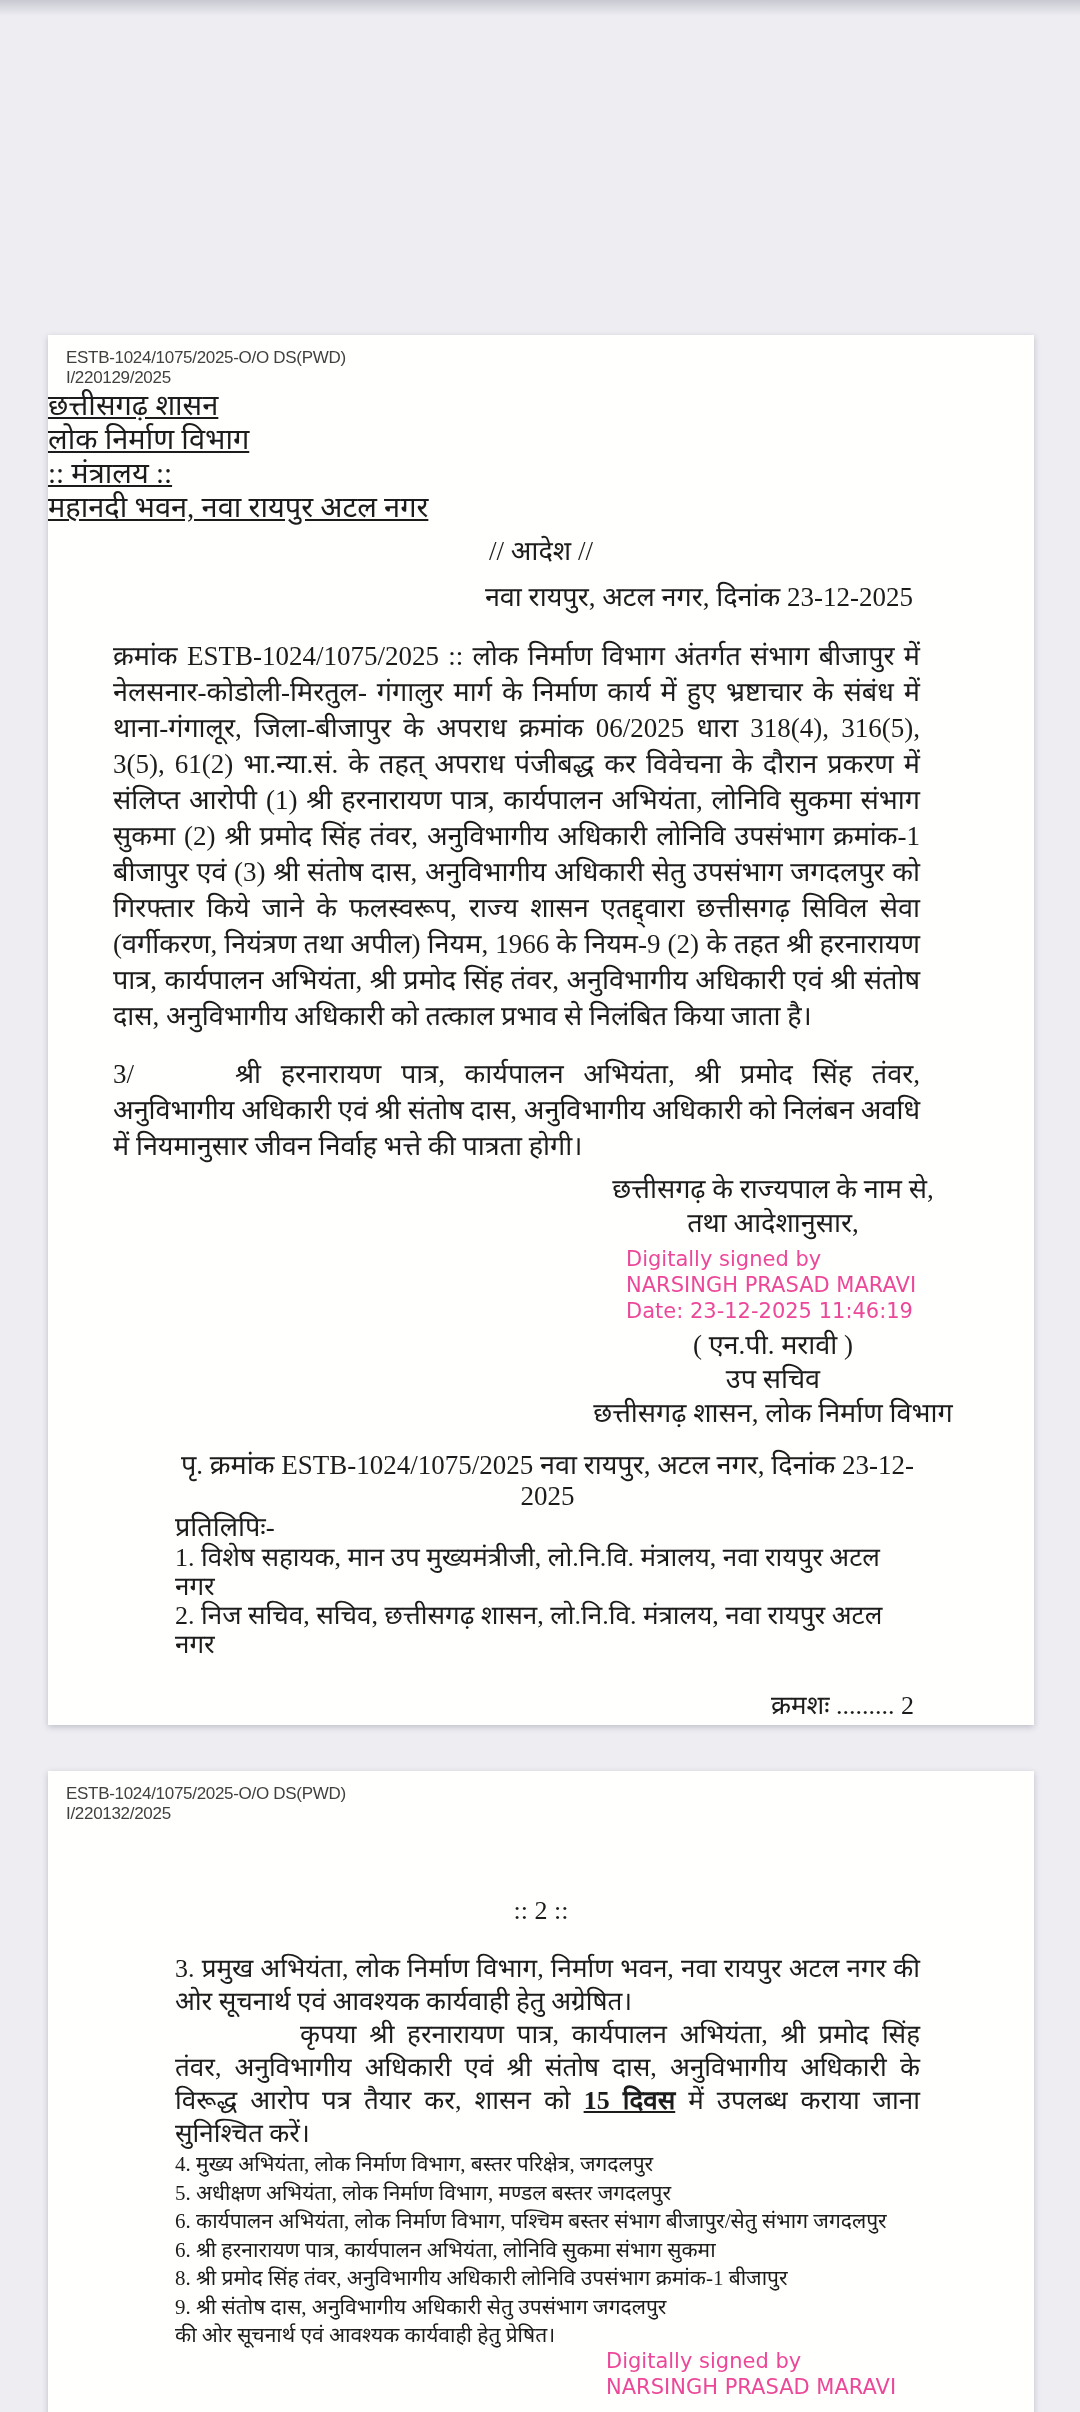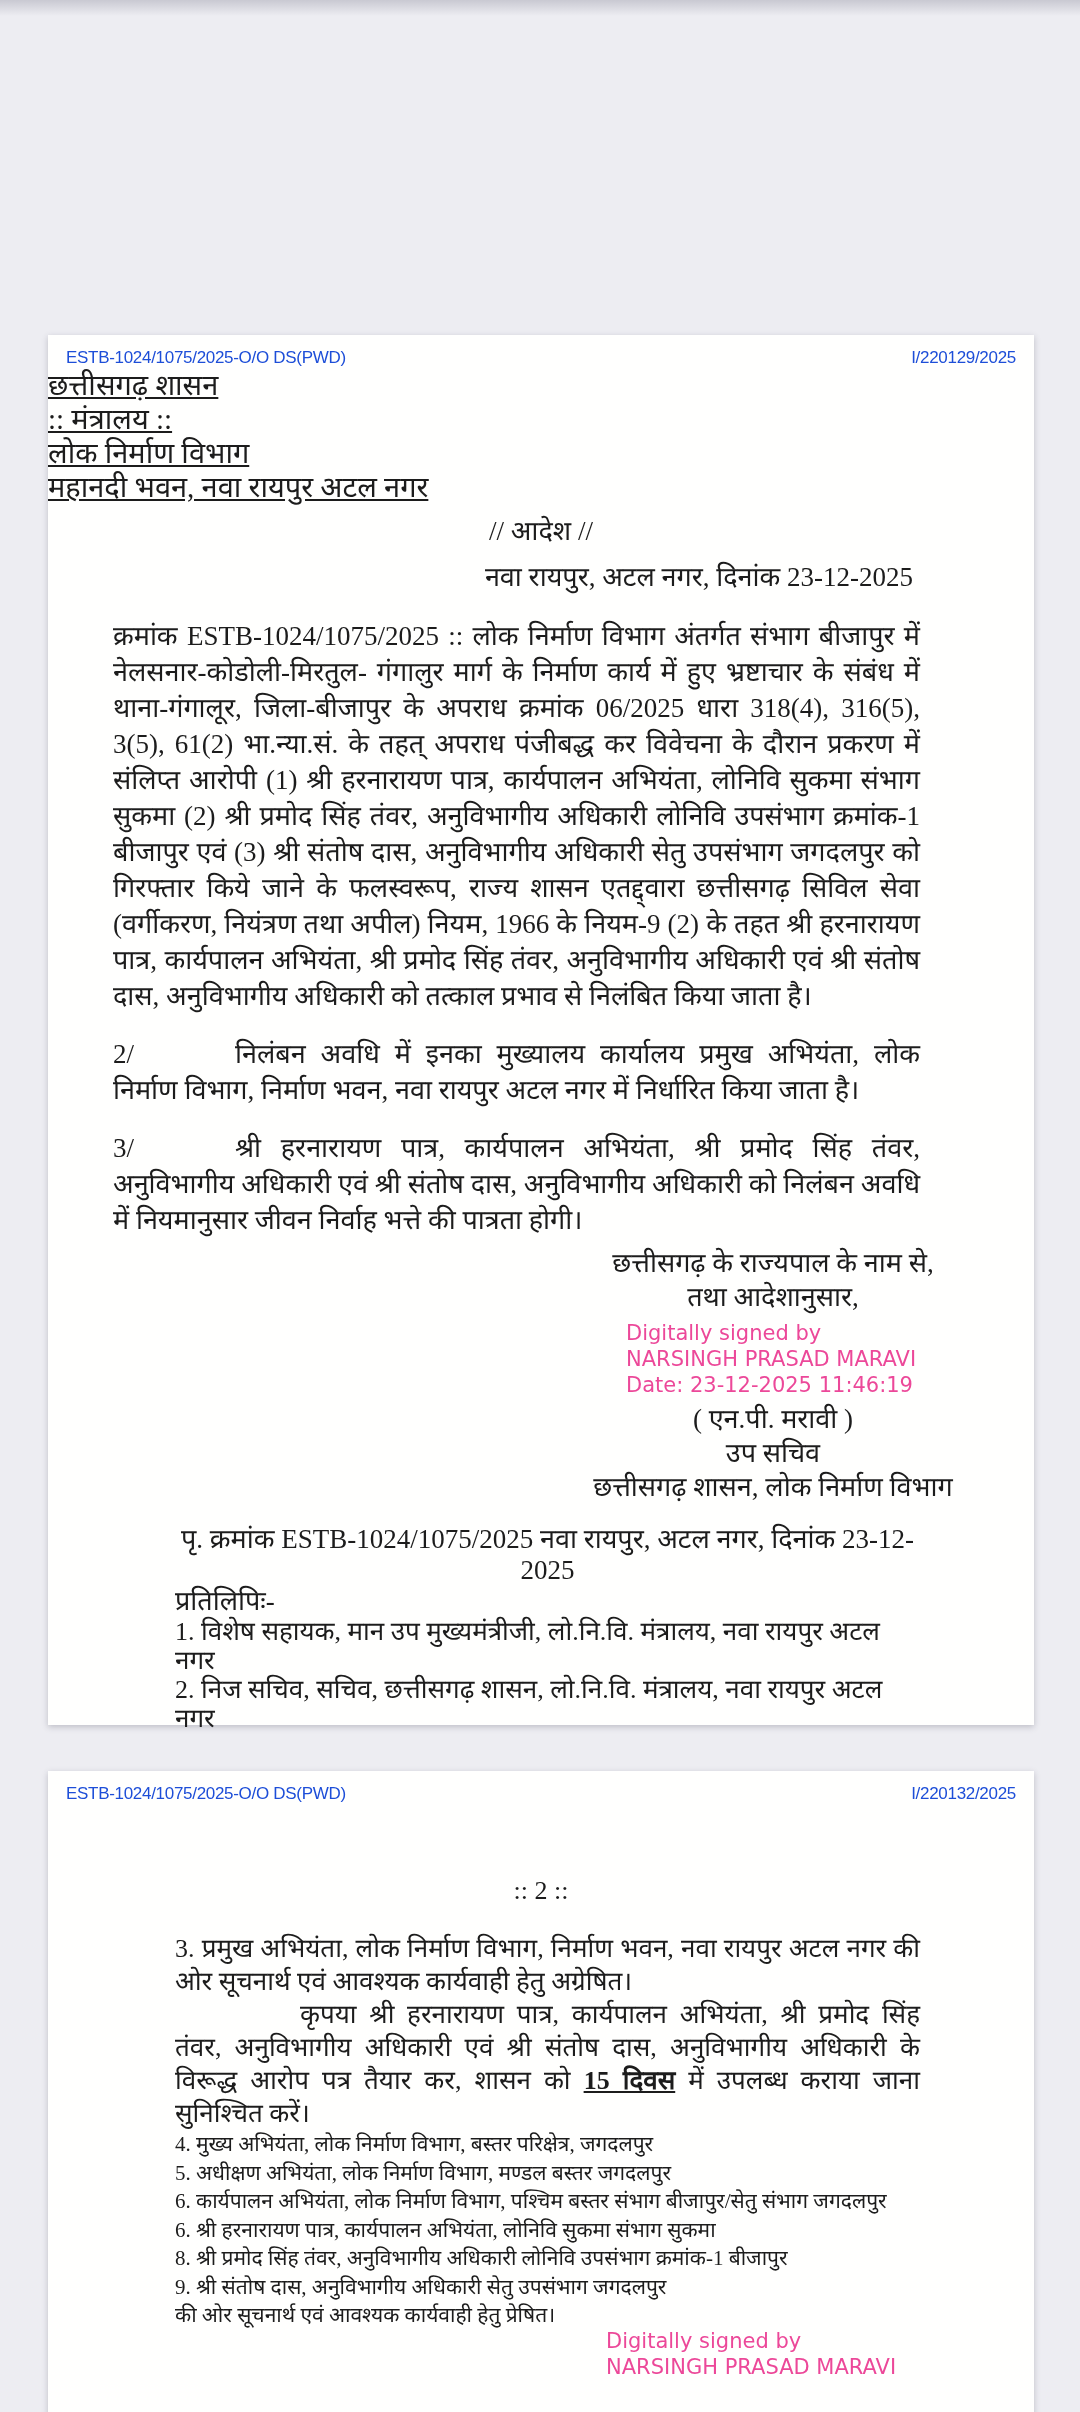--- a/index.html
+++ b/index.html
@@ -20,21 +20,21 @@
     background:#fffffe;
     box-shadow:0 2px 6px rgba(50,50,70,0.25);
   }
   .page-1 { top:335px; height:1390px; }
   .page-2 { top:1771px; height:680px; }
 
   .ref-row {
     display:flex; justify-content:space-between;
     padding:13px 18px 0 18px;
     font-family:"Liberation Sans", sans-serif;
-    font-size:17px; letter-spacing:-0.3px; color:#1d4ed8;
+    font-size:17px; letter-spacing:-0.3px; color:#404040;flex-direction:column;
   }
   .title-block { text-align:left; font-size:29px; line-height:34px;text-decoration:underline; }
   .order-heading { text-align:center; margin-top:12px; font-size:27px; line-height:30px; }
   .date-line { text-align:right; margin:16px 121px 1px 127px; font-size:27px; line-height:30px; }
 
   .body-col { margin:0 114px 0 65px; }
   .para { font-size:27px; line-height:36px; text-align:justify; }
   .para-1 { margin-top:26px; }
   .para-n { margin-top:22px; }
   .para-num { display:inline-block; width:122px; }
@@ -72,33 +72,32 @@
   <div class="top-shade"></div>
 
   <div class="page page-1">
     <div class="ref-row">
       <span>ESTB-1024/1075/2025-O/O DS(PWD)</span>
       <span>I/220129/2025</span>
     </div>
 
     <div class="title-block">
       <div>छत्तीसगढ़ शासन</div>
+      <div>लोक निर्माण विभाग</div>
       <div>:: मंत्रालय ::</div>
-      <div>लोक निर्माण विभाग</div>
       <div>महानदी भवन, नवा रायपुर अटल नगर</div>
     </div>
 
     <div class="order-heading">// आदेश //</div>
 
     <div class="date-line">नवा रायपुर, अटल नगर, दिनांक 23-12-2025</div>
 
     <div class="body-col">
       <div class="para para-1">क्रमांक ESTB-1024/1075/2025 :: लोक निर्माण विभाग अंतर्गत संभाग बीजापुर में नेलसनार-कोडोली-मिरतुल- गंगालुर मार्ग के निर्माण कार्य में हुए भ्रष्टाचार के संबंध में थाना-गंगालूर, जिला-बीजापुर के अपराध क्रमांक 06/2025 धारा 318(4), 316(5), 3(5), 61(2) भा.न्या.सं. के तहत् अपराध पंजीबद्ध कर विवेचना के दौरान प्रकरण में संलिप्त आरोपी (1) श्री हरनारायण पात्र, कार्यपालन अभियंता, लोनिवि सुकमा संभाग सुकमा (2) श्री प्रमोद सिंह तंवर, अनुविभागीय अधिकारी लोनिवि उपसंभाग क्रमांक-1 बीजापुर एवं (3) श्री संतोष दास, अनुविभागीय अधिकारी सेतु उपसंभाग जगदलपुर को गिरफ्तार किये जाने के फलस्वरूप, राज्य शासन एतद्द्वारा छत्तीसगढ़ सिविल सेवा (वर्गीकरण, नियंत्रण तथा अपील) नियम, 1966 के नियम-9 (2) के तहत श्री हरनारायण पात्र, कार्यपालन अभियंता, श्री प्रमोद सिंह तंवर, अनुविभागीय अधिकारी एवं श्री संतोष दास, अनुविभागीय अधिकारी को तत्काल प्रभाव से निलंबित किया जाता है।</div>
 
-      <div class="para para-n"><span class="para-num">2/</span><span>निलंबन अवधि में इनका मुख्यालय कार्यालय प्रमुख अभियंता, लोक निर्माण विभाग, निर्माण भवन, नवा रायपुर अटल नगर में निर्धारित किया जाता है।</span></div>
 
       <div class="para para-n"><span class="para-num">3/</span><span>श्री हरनारायण पात्र, कार्यपालन अभियंता, श्री प्रमोद सिंह तंवर, अनुविभागीय अधिकारी एवं श्री संतोष दास, अनुविभागीय अधिकारी को निलंबन अवधि में नियमानुसार जीवन निर्वाह भत्ते की पात्रता होगी।</span></div>
     </div>
 
     <div class="sig-block">
       <div>छत्तीसगढ़ के राज्यपाल के नाम से,</div>
       <div>तथा आदेशानुसार,</div>
       <div class="dsig">
         <div>Digitally signed by</div>
         <div>NARSINGH PRASAD MARAVI</div>

